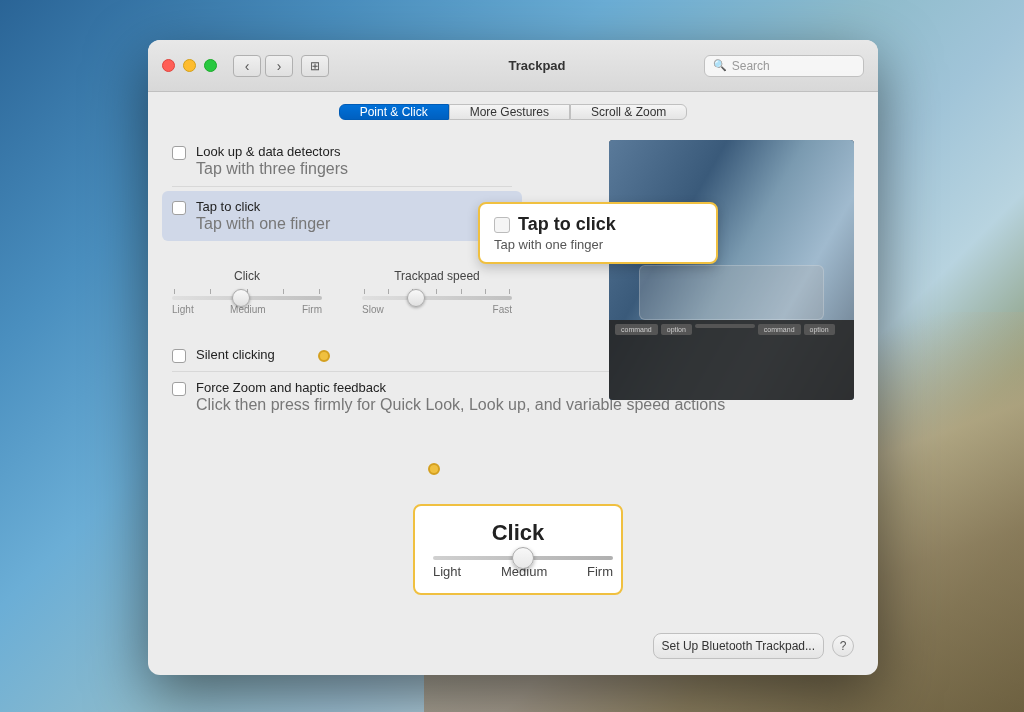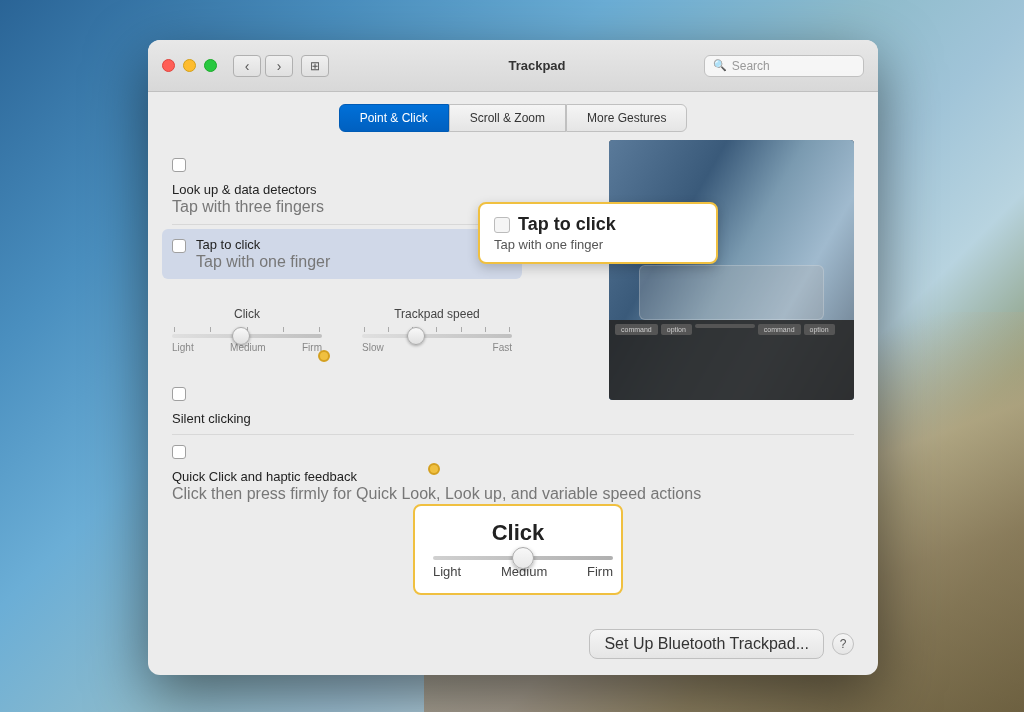--- a/index.html
+++ b/index.html
@@ -142,21 +142,21 @@
     
     .tab-bar {
       background: #ececec;
       padding: 12px 0 0 0;
       display: flex;
       justify-content: center;
       gap: 0;
     }
 
     .tab {
-      padding: 6px 20px;
+      padding: 0 20px;
       font-size: 12px;
       border: 1px solid #c0c0c0;
       background: linear-gradient(180deg, #f5f5f5 0%, #e5e5e5 100%);
       cursor: pointer;
       color: #333;
     }
 
     .tab:first-child {
       border-radius: 6px 0 0 6px;
     }
@@ -169,21 +169,20 @@
       border-color: #005bb5;
     }
 
     
     .setting-row {
       display: flex;
       align-items: flex-start;
       padding: 8px 0;
       border-bottom: 1px solid #d8d8d8;
       gap: 10px;
-      flex-direction: column;
     }
 
     .checkbox {
       width: 14px;
       height: 14px;
       border: 1.5px solid #a0a0a0;
       border-radius: 3px;
       background: white;
       margin-top: 2px;
       flex-shrink: 0;
@@ -274,22 +273,22 @@
       right: 24px;
       display: flex;
       align-items: center;
       gap: 8px;
     }
 
     .btn-bluetooth {
       background: linear-gradient(180deg, #f5f5f5 0%, #e5e5e5 100%);
       border: 1px solid #c0c0c0;
       border-radius: 8px;
-      padding: 5px 14px;
-      font-size: 16px;
+      padding: 5px 8px;
+      font-size: 12px;
       color: #333;
       cursor: pointer;
     }
 
     .btn-question {
       width: 22px;
       height: 22px;
       background: linear-gradient(180deg, #f5f5f5 0%, #e5e5e5 100%);
       border: 1px solid #c0c0c0;
       border-radius: 50%;
@@ -431,22 +430,22 @@
     </div>
     <div class="title-text">Trackpad</div>
     <div class="search-box" style="position:absolute;right:14px;">
       <span class="search-icon-sym">🔍</span>
       <span class="search-placeholder">Search</span>
     </div>
   </div>
 
   <div class="tab-bar">
     <div class="tab active">Point &amp; Click</div>
+    <div class="tab">More Gestures</div>
     <div class="tab">Scroll &amp; Zoom</div>
-    <div class="tab">More Gestures</div>
   </div>
 
   <div style="padding: 16px 24px 0 24px; position: relative;">
 
     <div style="width: 340px;">
 
       <div class="setting-row">
         <div class="checkbox"></div>
         <div class="setting-text-group">
           <div class="setting-label">Look up &amp; data detectors</div>
@@ -509,21 +508,21 @@
     </div>
 
     <div style="margin-top: 8px;">
       <div class="setting-row">
         <div class="checkbox"></div>
         <div class="setting-label">Silent clicking</div>
       </div>
       <div class="setting-row" style="border:none;">
         <div class="checkbox"></div>
         <div class="setting-text-group">
-          <div class="setting-label">Quick Click and haptic feedback</div>
+          <div class="setting-label">Force Zoom and haptic feedback</div>
           <div class="setting-desc">Click then press firmly for Quick Look, Look up, and variable speed actions</div>
         </div>
       </div>
     </div>
 
   </div>
 
   <div class="preview-area">
     <div class="preview-img-sim">
 

